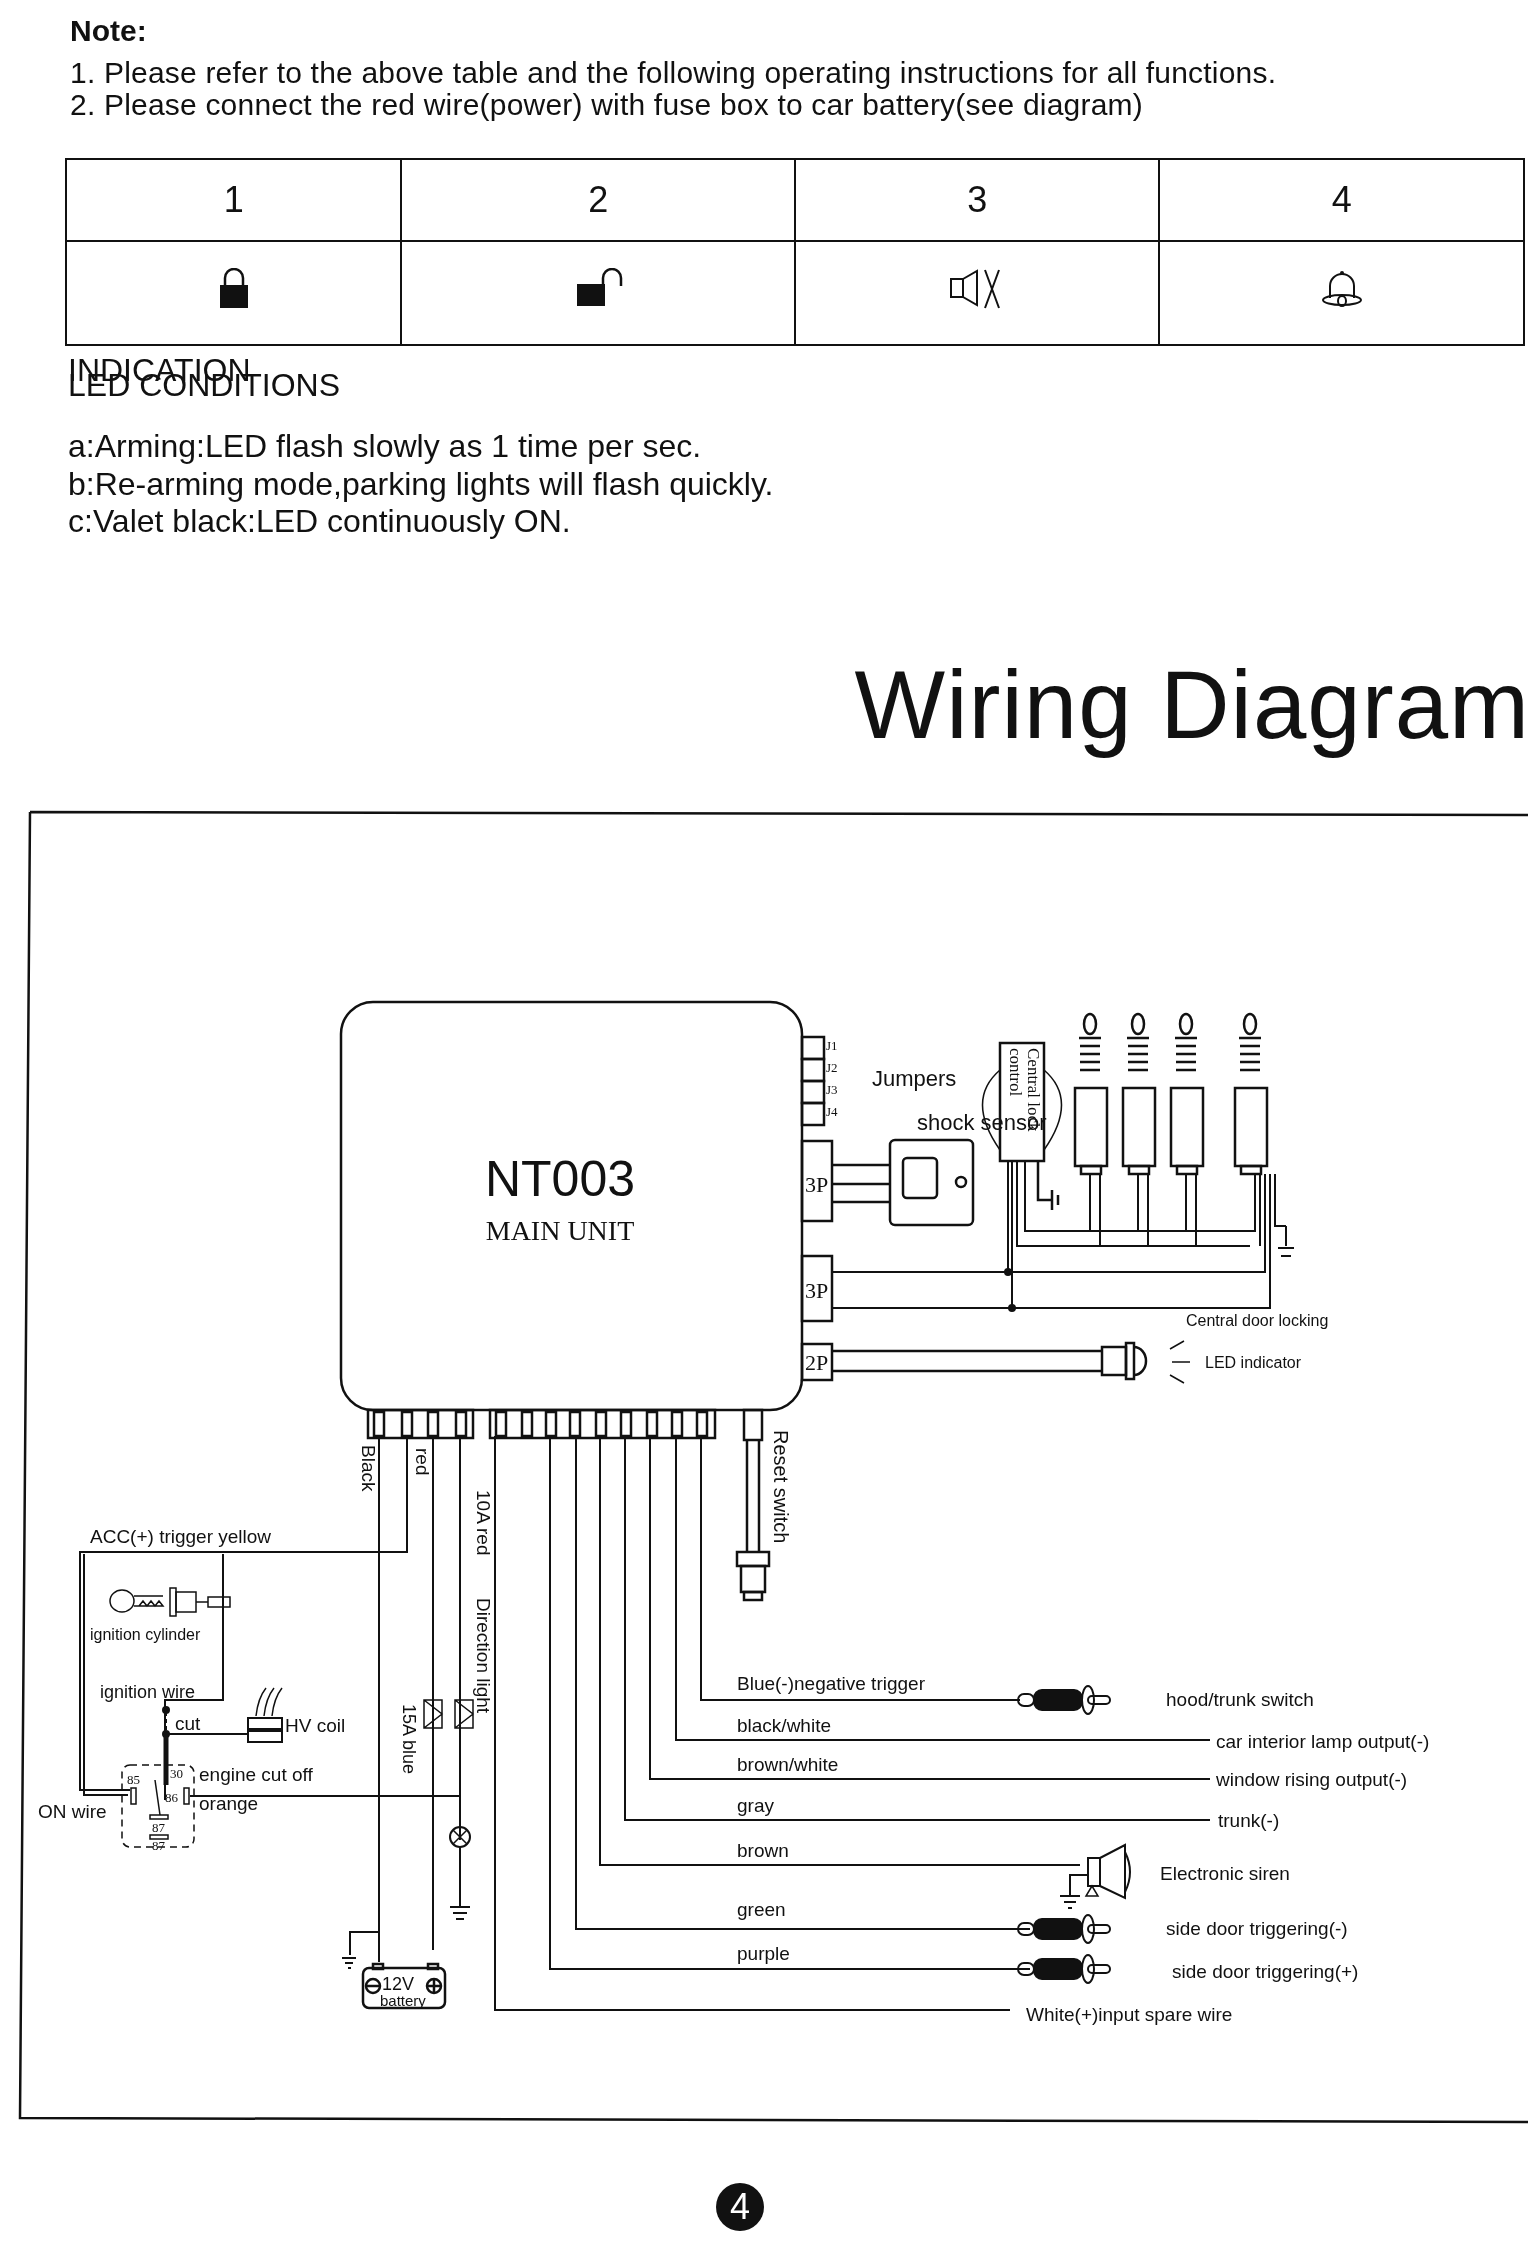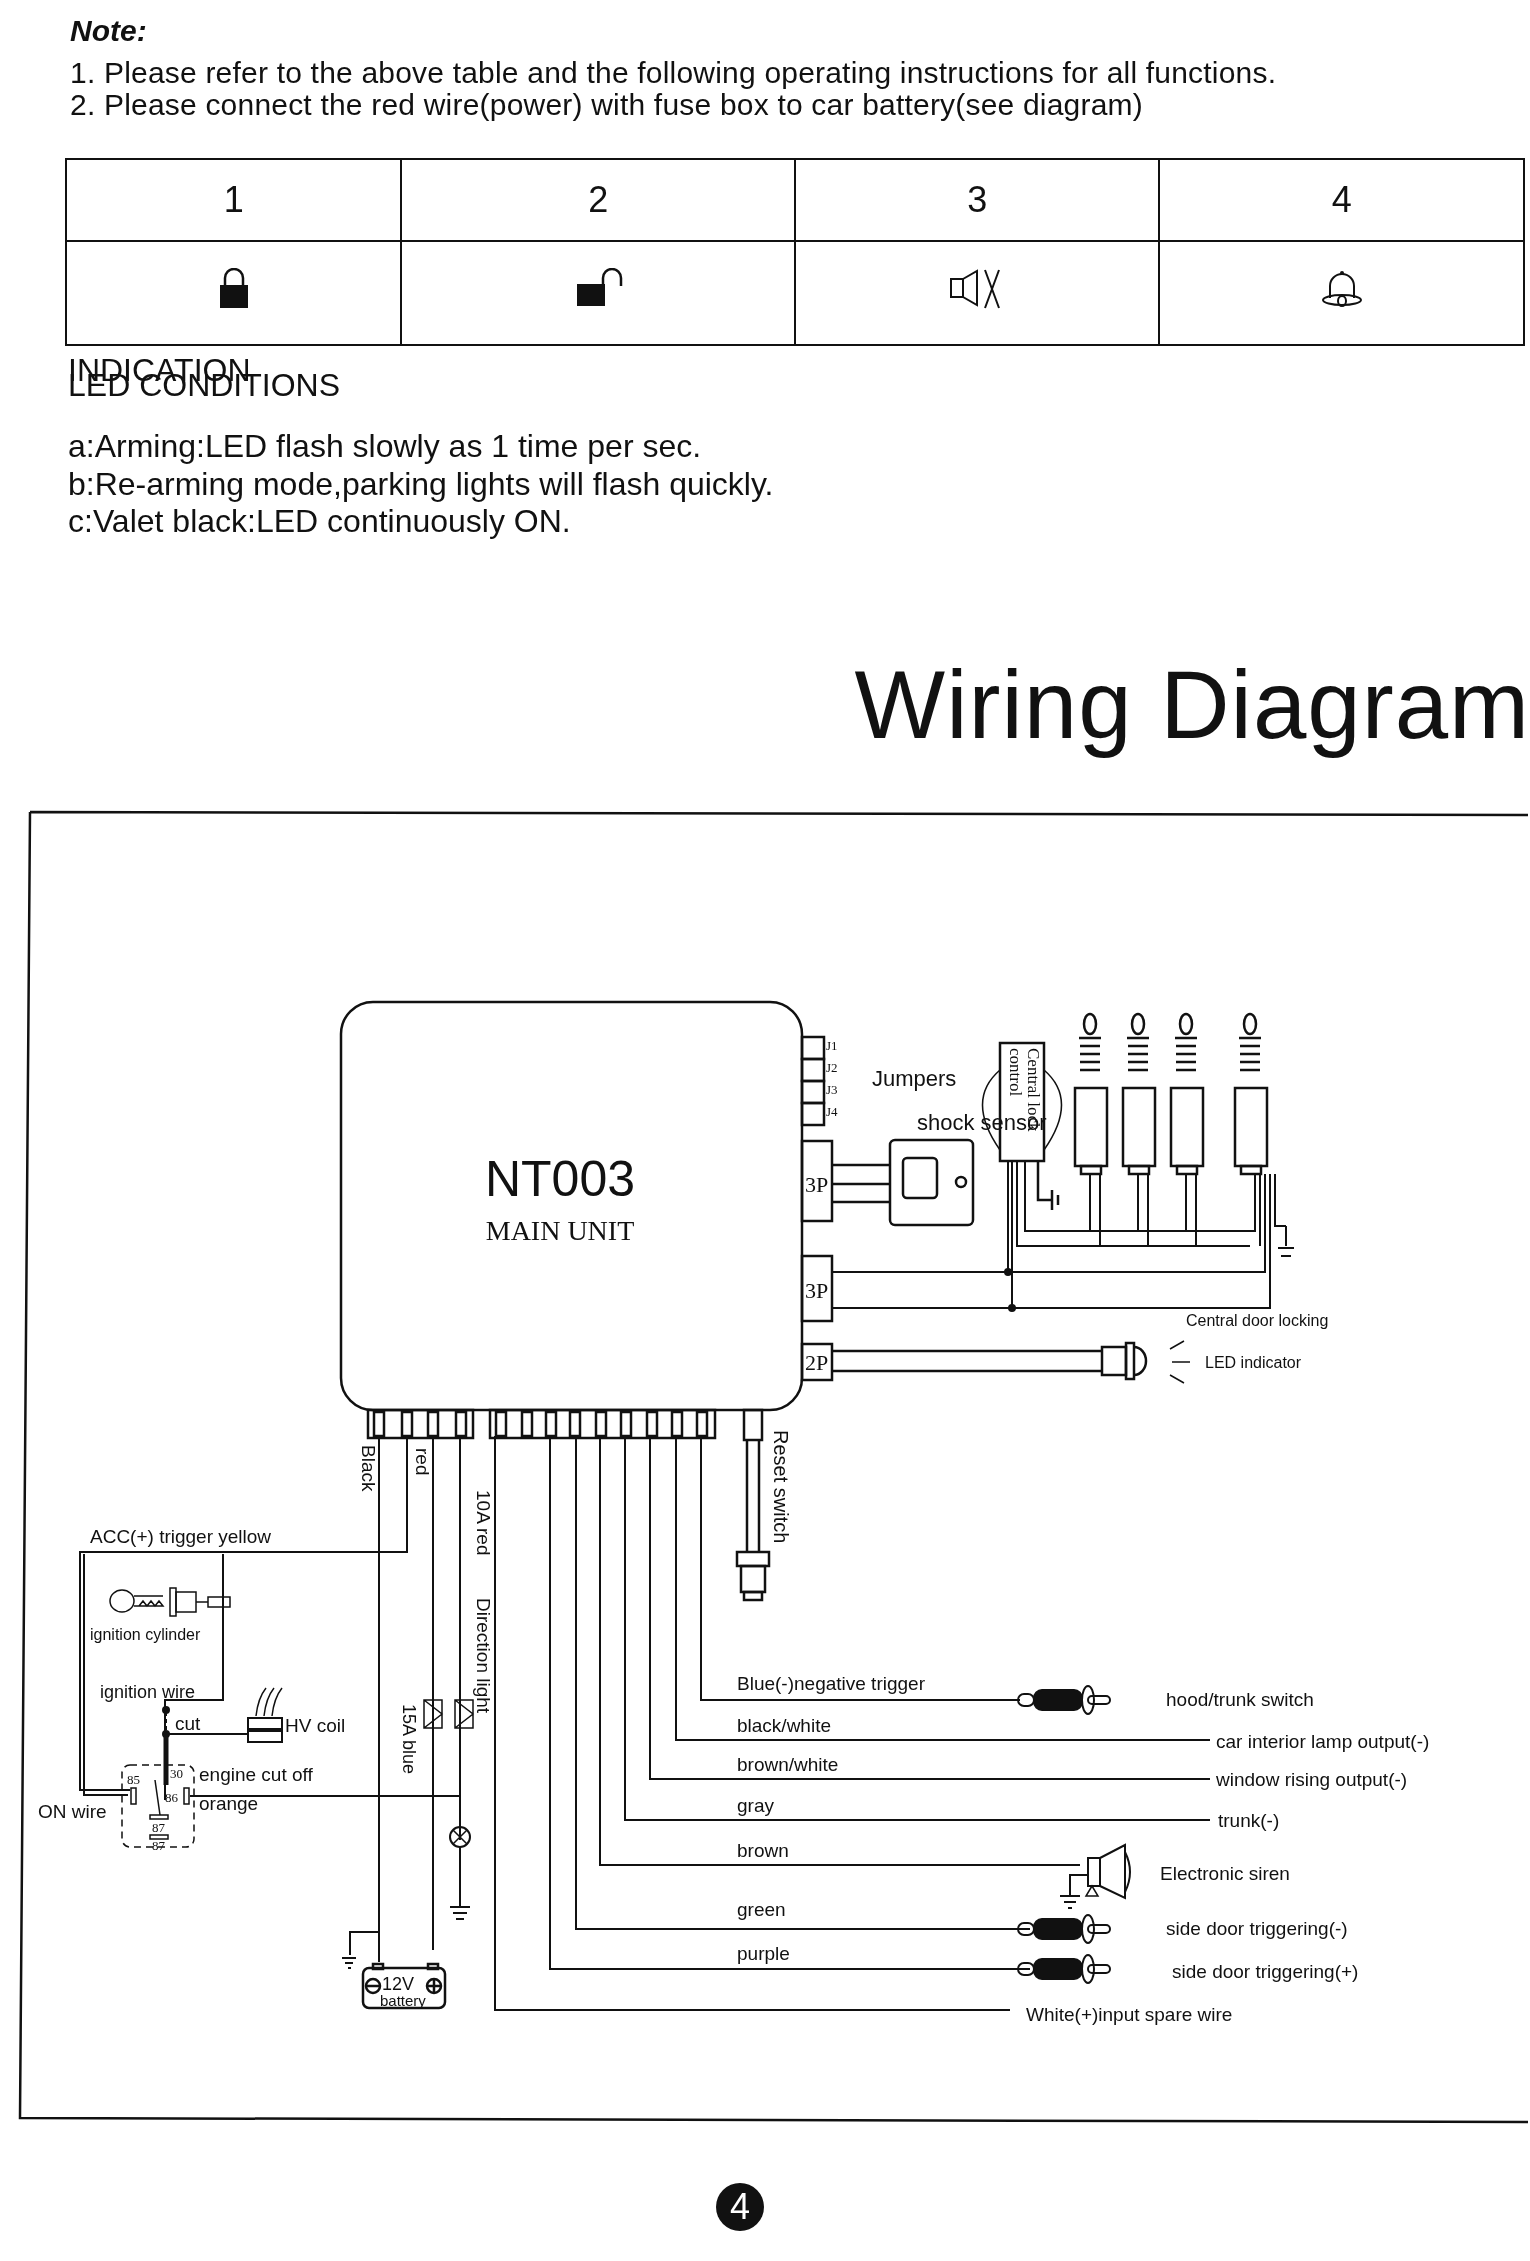--- a/index.html
+++ b/index.html
@@ -1,19 +1,19 @@
 <!DOCTYPE html>
 <html><head>
   <meta charset="utf-8">
   <style>
     html, body { margin:0; padding:0; background:#fff; }
     body { width:1530px; height:2261px; position:relative; overflow:hidden; color:#111;
            font-family:"Liberation Sans", "DejaVu Sans", sans-serif; }
     .abs { position:absolute; }
-    .note-title { left:70px; top:14px; font-size:30px; font-weight:bold;font-style:italic; }
+    .note-title { left:70px; top:14px; font-size:30px; font-weight:bold; }
     .note-line { left:70px; font-size:30px; white-space:nowrap; letter-spacing:0.2px; }
     .func-table { position:absolute; left:65px; top:158px; width:1460px; height:182px; border-collapse:collapse; }
     .func-table td { border:2px solid #111; text-align:center; vertical-align:middle; font-size:36px; }
     .func-table tr.head td { height:78px; }
     .func-table tr.icons td { height:100px; }
     .ind { left:68px; font-size:32px; white-space:nowrap; }
     .title { left:0; width:1530px; top:650px; text-align:right; font-size:96px; letter-spacing:1px; }
     svg.diagram { position:absolute; left:0; top:0; }
     .lbl { font-family:"Liberation Sans", sans-serif; font-size:19px; fill:#111; }
     .serif { font-family:"Liberation Serif", serif; fill:#111; }

